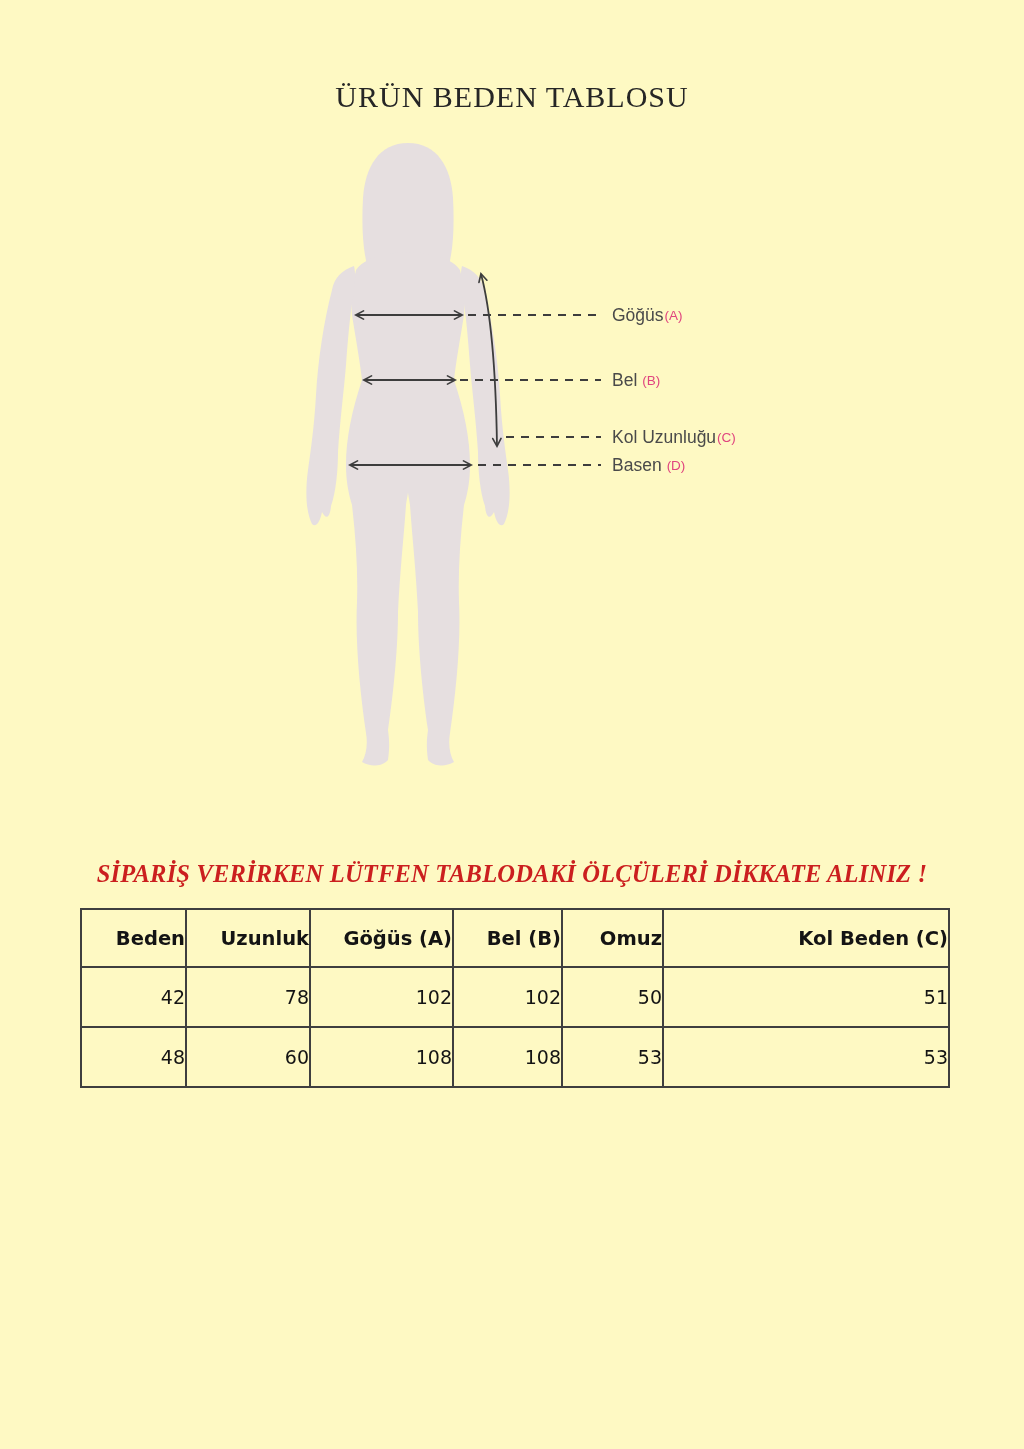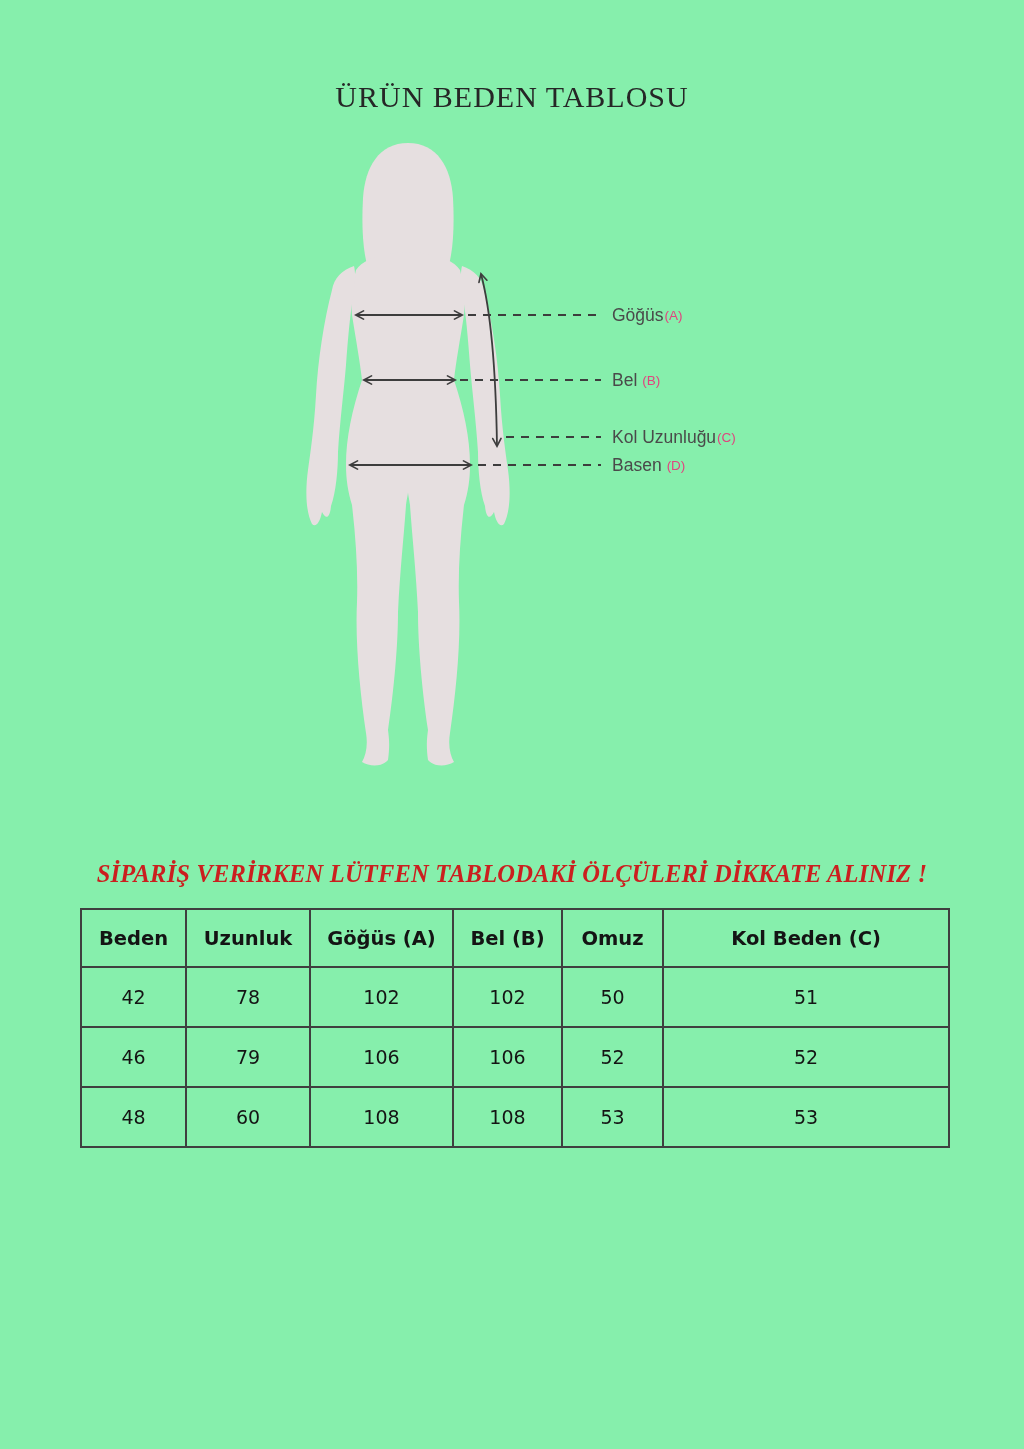--- a/index.html
+++ b/index.html
@@ -1,19 +1,19 @@
 <!DOCTYPE html>
 <html><head>
 <meta charset="utf-8">
 <style>
   * { margin:0; padding:0; box-sizing:border-box; }
   html,body { background:#ffffff; }
   .page {
     position:relative; width:1024px; height:1449px;
-    background:#86efac; overflow:hidden; margin:0 auto;
+    background:#fef9c3; overflow:hidden; margin:0 auto;
     font-family:"Liberation Sans", sans-serif;
   }
   .page-title {
     position:absolute; top:80px; left:0; width:100%;
     text-align:center;
     font-family:"Liberation Serif", serif;
     font-size:30px; font-weight:normal; letter-spacing:1px;
     color:#262626;
   }
   svg.figure { position:absolute; top:0; left:0; display:block; }
@@ -36,21 +36,21 @@
     letter-spacing:0.2px;
     font-style:italic;
   }
   table.size-table {
     position:absolute; top:908px; left:80px; width:868px;
     border-collapse:collapse; table-layout:fixed;
     text-align:center; color:#141414;
     font-family:"DejaVu Sans", "Liberation Sans", sans-serif;
   }
   table.size-table th, table.size-table td {
-    border:2px solid #3f3f3f; vertical-align:middle;
+    border:2px solid #3f3f3f; vertical-align:middle;text-align:right;
   }
   table.size-table th { height:58px; font-size:19.5px; font-weight:bold; }
   table.size-table td { height:60px; font-size:19px; font-weight:normal; }
 </style>
 </head>
 <body>
 
 <div class="page">
 
   <div class="page-title">ÜRÜN BEDEN TABLOSU</div>
@@ -125,28 +125,20 @@
     <tbody>
       <tr>
         <td>42</td>
         <td>78</td>
         <td>102</td>
         <td>102</td>
         <td>50</td>
         <td>51</td>
       </tr>
       <tr>
-        <td>46</td>
-        <td>79</td>
-        <td>106</td>
-        <td>106</td>
-        <td>52</td>
-        <td>52</td>
-      </tr>
-      <tr>
         <td>48</td>
         <td>60</td>
         <td>108</td>
         <td>108</td>
         <td>53</td>
         <td>53</td>
       </tr>
     </tbody>
   </table>
 

